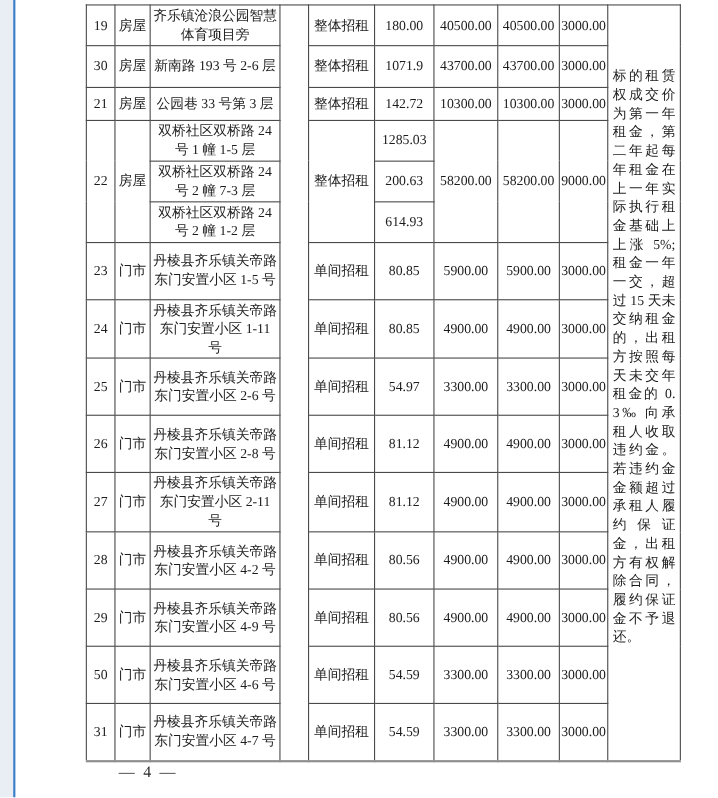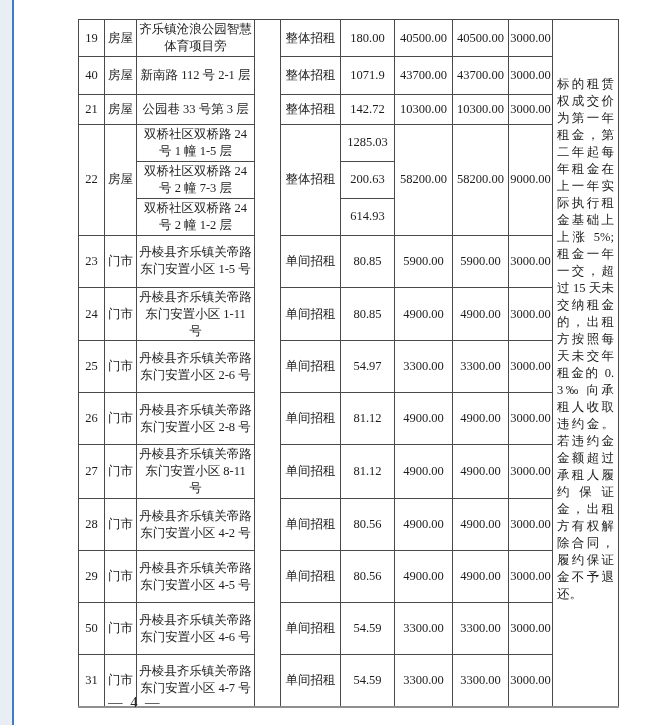--- a/index.html
+++ b/index.html
@@ -6,21 +6,21 @@
   body{
     width:653px;height:725px;position:relative;overflow:hidden;
     background:#ffffff;
     font-family:"Liberation Serif","DejaVu Serif",serif;
     color:#1c1c1c;
   }
   .edge-strip{position:absolute;left:0;top:0;width:12px;height:725px;background:#e9eef5;}
   .edge-line{position:absolute;left:12px;top:0;width:2px;height:725px;background:#3d7ec9;}
 
   table.doc-table{
-    position:absolute;left:78px;top:19px;
+    position:absolute;left:78px;top:4px;
     border-collapse:collapse;table-layout:fixed;
     border:1px solid #4a4a4a;
     border-bottom:2px solid #8f8f8f;
   }
   td{
     border:1px solid #4a4a4a;
     text-align:center;vertical-align:middle;
     font-size:12.5px;line-height:1.35;
     padding:1px 2px;
     word-break:break-all;
@@ -71,23 +71,23 @@
       <td>整体招租</td>
       <td class="num">180.00</td>
       <td class="num">40500.00</td>
       <td class="num">40500.00</td>
       <td class="num">3000.00</td>
       <td class="notes" rowspan="15">
         <div class="notes-text">标的租赁权成交价为第一年租金，第二年起每年租金在上一年实际执行租金基础上上涨 5%; 租金一年一交，超过 15 天未交纳租金的，出租方按照每天未交年租金的 0.3‰ 向承租人收取违约金。若违约金金额超过承租人履约保证金，出租方有权解除合同，履约保证金不予退还。</div>
       </td>
     </tr>
     <tr class="h38">
-      <td>40</td>
+      <td>30</td>
       <td>房屋</td>
-      <td>新南路 112 号 2-1 层</td>
+      <td>新南路 193 号 2-6 层</td>
       <td>整体招租</td>
       <td class="num">1071.9</td>
       <td class="num">43700.00</td>
       <td class="num">43700.00</td>
       <td class="num">3000.00</td>
     </tr>
     <tr class="h30">
       <td>21</td>
       <td>房屋</td>
       <td>公园巷 33 号第 3 层</td>
@@ -151,41 +151,41 @@
       <td>丹棱县齐乐镇关帝路东门安置小区 2-8 号</td>
       <td>单间招租</td>
       <td class="num">81.12</td>
       <td class="num">4900.00</td>
       <td class="num">4900.00</td>
       <td class="num">3000.00</td>
     </tr>
     <tr class="hrow">
       <td>27</td>
       <td>门市</td>
-      <td>丹棱县齐乐镇关帝路东门安置小区 8-11 号</td>
+      <td>丹棱县齐乐镇关帝路东门安置小区 2-11 号</td>
       <td>单间招租</td>
       <td class="num">81.12</td>
       <td class="num">4900.00</td>
       <td class="num">4900.00</td>
       <td class="num">3000.00</td>
     </tr>
     <tr class="hrow">
       <td>28</td>
       <td>门市</td>
       <td>丹棱县齐乐镇关帝路东门安置小区 4-2 号</td>
       <td>单间招租</td>
       <td class="num">80.56</td>
       <td class="num">4900.00</td>
       <td class="num">4900.00</td>
       <td class="num">3000.00</td>
     </tr>
     <tr class="hrow">
       <td>29</td>
       <td>门市</td>
-      <td>丹棱县齐乐镇关帝路东门安置小区 4-5 号</td>
+      <td>丹棱县齐乐镇关帝路东门安置小区 4-9 号</td>
       <td>单间招租</td>
       <td class="num">80.56</td>
       <td class="num">4900.00</td>
       <td class="num">4900.00</td>
       <td class="num">3000.00</td>
     </tr>
     <tr class="hrow">
       <td>50</td>
       <td>门市</td>
       <td>丹棱县齐乐镇关帝路东门安置小区 4-6 号</td>

